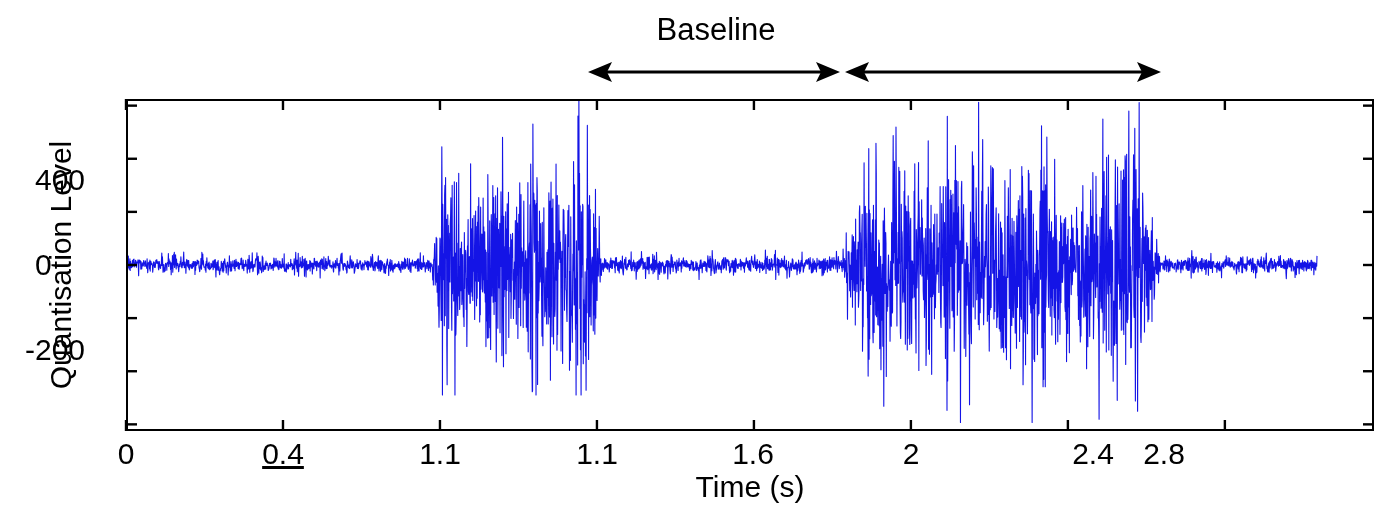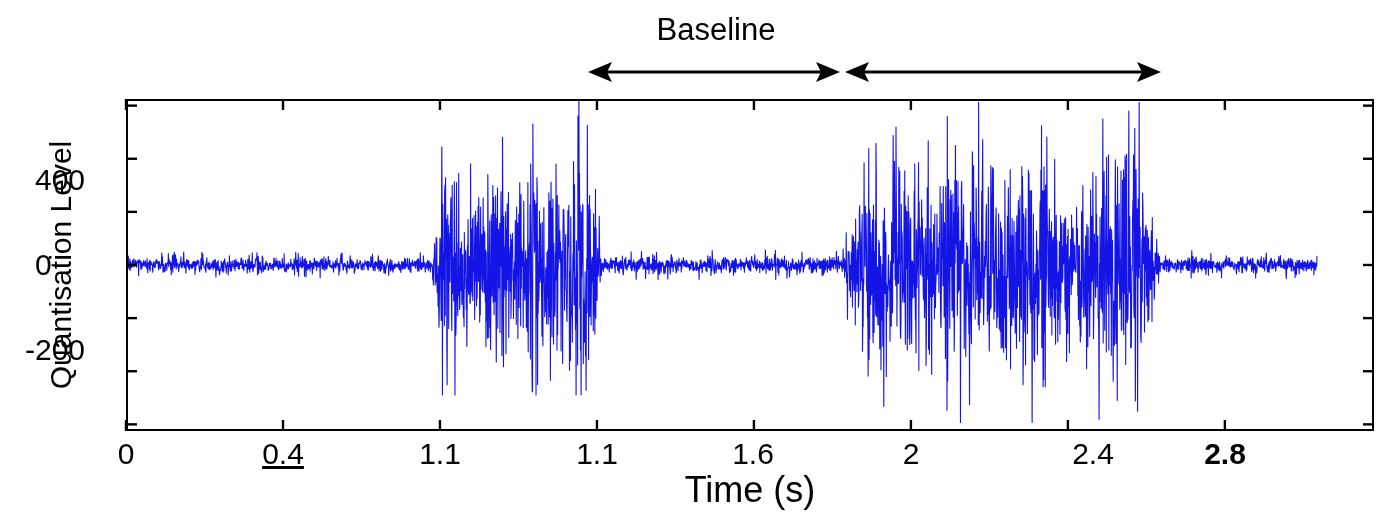--- a/index.html
+++ b/index.html
@@ -101,21 +101,21 @@
   #ylabel-wrap > #ylabel {
     left: 32px;
     top: 332px;
   }
   #xlabel {
     position: absolute;
     left: 126px;
     top: 472px;
     width: 1248px;
     text-align: center;
-    font-size: 36px;
+    font-size: 30px;
     color: #000000;
     line-height: 1;
   }
 </style>
 </head>
 <body>
 
 <div id="root">
 
   <div class="annot-label" id="annot-label-baseline" style="left:592px; top:14px; width:248px;">Baseline</div>
@@ -178,20 +178,20 @@
   <div class="ytick-label" style="left:35px; top:250px; width:78px;">0</div>
   <div class="ytick-label" style="left:25px; top:335px; width:88px;">-200</div>
 
   <div class="xtick-label" style="left:86px; top:439px; width:80px;">0</div>
   <div class="xtick-label" style="left:243px; top:439px; width:80px;text-decoration:underline;">0.4</div>
   <div class="xtick-label" style="left:400px; top:439px; width:80px;">1.1</div>
   <div class="xtick-label" style="left:557px; top:439px; width:80px;">1.1</div>
   <div class="xtick-label" style="left:713px; top:439px; width:80px;">1.6</div>
   <div class="xtick-label" style="left:871px; top:439px; width:80px;">2</div>
   <div class="xtick-label" style="left:1053px; top:439px; width:80px;">2.4</div>
-  <div class="xtick-label" style="left:1185px; top:439px; width:80px;font-weight:bold;">2.8</div>
+  <div class="xtick-label" style="left:1124px; top:439px; width:80px;">2.8</div>
 
   <div id="ylabel-wrap">
     <div id="ylabel">Quantisation Level</div>
   </div>
   <div id="xlabel">Time (s)</div>
 
 </div>
 
 </body></html>

